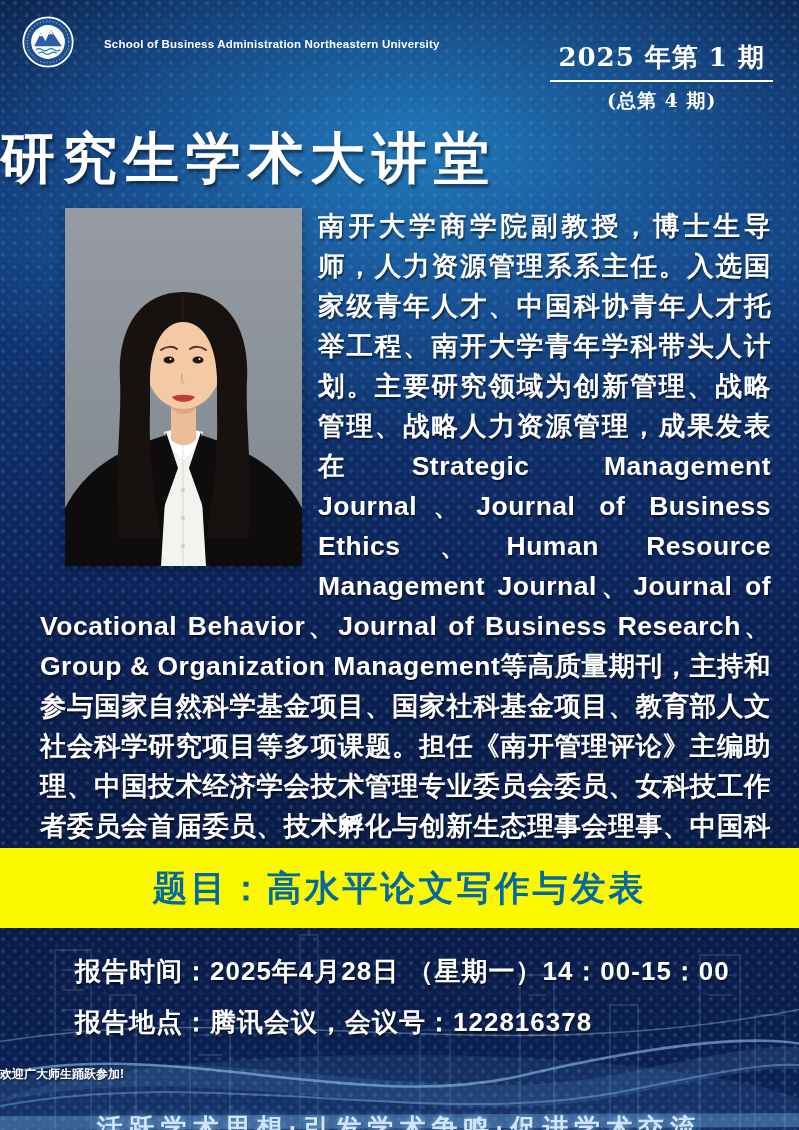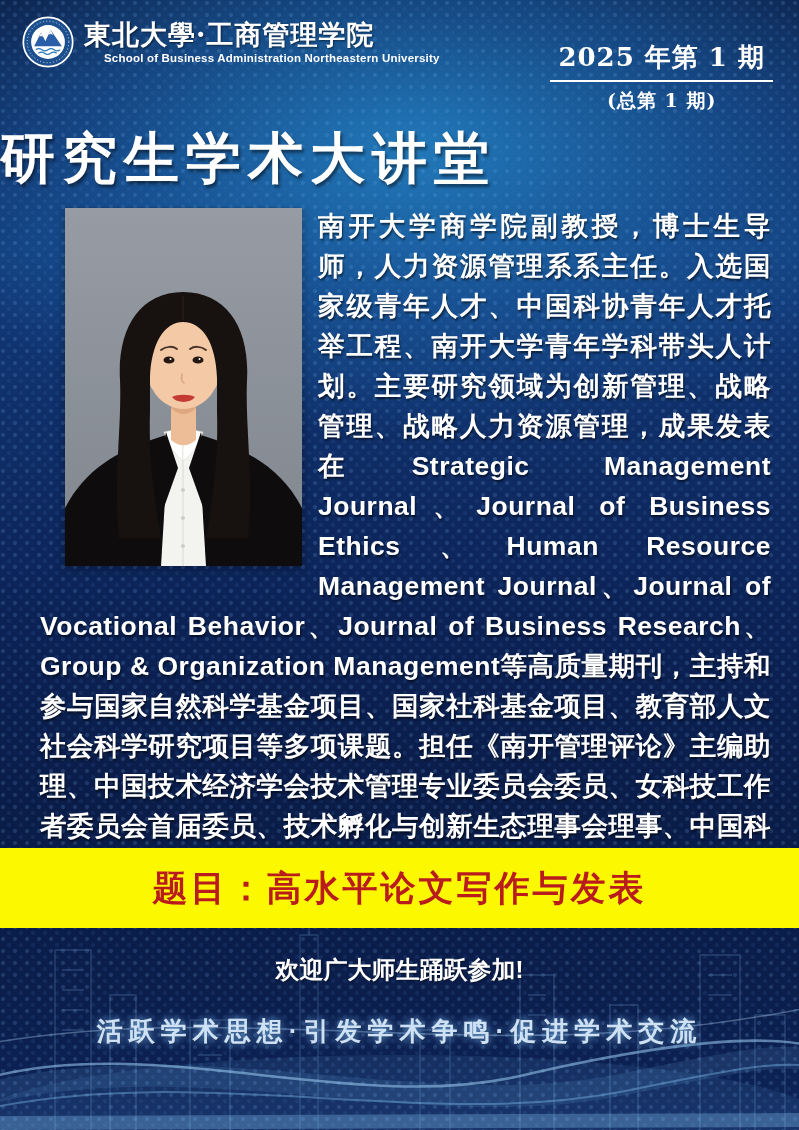--- a/index.html
+++ b/index.html
@@ -61,28 +61,28 @@
     text-align:justify;letter-spacing:.5px;
     text-shadow:1px 2px 2px rgba(0,0,0,.55);
   }
 
   
   .topic-band{
     height:80px;background:#fcf800;
     display:flex;align-items:center;justify-content:center;
   }
   .topic-band .topic{
-    color:#b91c1c;font-size:35px;font-weight:700;letter-spacing:3px;
+    color:#0369a1;font-size:35px;font-weight:700;letter-spacing:3px;
   }
 
   
   .details{margin:26px 0 0 75px;font-weight:700;}
   .detail-line{font-size:26px;letter-spacing:1px;text-shadow:1px 2px 2px rgba(0,0,0,.55);}
   .detail-line + .detail-line{margin-top:16px;}
-  .welcome{text-align:center;font-size:24px;font-weight:700;margin-top:26px;text-shadow:1px 1px 2px rgba(0,0,0,.5);}
+  .welcome{font-size:12px;font-weight:700;margin-top:26px;text-shadow:1px 1px 2px rgba(0,0,0,.5);}
   .slogan{
     text-align:center;font-size:26px;font-weight:600;letter-spacing:6px;margin-top:28px;
     color:#d9ecfd;opacity:.95;
     text-shadow:0 0 8px rgba(130,195,255,.9),1px 1px 2px rgba(0,0,0,.4);
   }
 
   
   .bottom-art{position:absolute;left:0;bottom:0;width:799px;height:250px;z-index:1;pointer-events:none;}
 </style>
 </head>
@@ -116,27 +116,26 @@
       <svg class="emblem" viewBox="0 0 60 60" xmlns="http://www.w3.org/2000/svg">
         <circle cx="30" cy="30" r="28.5" fill="#1c4f8e" stroke="#ffffff" stroke-width="2"></circle>
         <circle cx="30" cy="30" r="24" fill="none" stroke="#ffffff" stroke-width="1" stroke-dasharray="1.2,2.6" opacity="0.9"></circle>
         <circle cx="30" cy="30" r="19.5" fill="#ffffff"></circle>
         <path d="M14,35 L22,19 L27,29 L33,16 L46,35 Z" fill="#2a5ea8"></path>
         <path d="M22,19 L24.5,24 L22,23 L20,24 Z M33,16 L36,22 L33,20.5 L30.5,22 Z" fill="#ffffff"></path>
         <path d="M16,39 q3.5,-2.5 7,0 q3.5,2.5 7,0 q3.5,-2.5 7,0 q3.5,2.5 7,0" stroke="#2a7ab8" stroke-width="1.4" fill="none"></path>
         <path d="M19,43 q3.5,-2.5 7,0 q3.5,2.5 7,0 q3.5,-2.5 7,0" stroke="#2a7ab8" stroke-width="1.4" fill="none"></path>
       </svg>
       <div class="logo-text">
-        <div class="cn">東北大學·工商管理学院</div>
         <div class="en">School of Business Administration Northeastern University</div>
       </div>
     </div>
     <div class="issue">
       <div class="l1">2025 年第 1 期</div>
-      <div class="l2">(总第 1 期)</div>
+      <div class="l2">(总第 4 期)</div>
     </div>
   </div>
 
   <div class="title layer">研究生学术大讲堂</div>
 
   <div class="content layer">
     <svg class="photo" viewBox="0 0 237 358" xmlns="http://www.w3.org/2000/svg">
       <defs>
         <linearGradient id="pbg" x1="0" y1="0" x2="0" y2="1">
           <stop offset="0" stop-color="#979ca4"></stop>
@@ -177,17 +176,21 @@
       <path d="M117,166 C116,171 116,174 119,175" stroke="#d9a57f" stroke-width="1.5" fill="none" stroke-linecap="round"></path>
       <path d="M107,189 C112,186 125,186 130,189 C125,195.5 112,195.5 107,189 Z" fill="#c33b33"></path>
     </svg>
     <div class="bio">南开大学商学院副教授，博士生导师，人力资源管理系系主任。入选国家级青年人才、中国科协青年人才托举工程、南开大学青年学科带头人计划。主要研究领域为创新管理、战略管理、战略人力资源管理，成果发表在Strategic Management Journal、Journal of Business Ethics、Human Resource Management Journal、Journal of Vocational Behavior、Journal of Business Research、Group &amp; Organization Management等高质量期刊，主持和参与国家自然科学基金项目、国家社科基金项目、教育部人文社会科学研究项目等多项课题。担任《南开管理评论》主编助理、中国技术经济学会技术管理专业委员会委员、女科技工作者委员会首届委员、技术孵化与创新生态理事会理事、中国科学学与科技政策研究会青工委委员等。</div>
   </div>
 
   <div class="topic-band layer">
     <div class="topic">题目：高水平论文写作与发表</div>
   </div>
 
+  <div class="details layer">
+    <div class="detail-line">报告时间：2025年4月28日 （星期一）14：00-15：00</div>
+    <div class="detail-line">报告地点：腾讯会议，会议号：122816378</div>
+  </div>
 
   <div class="welcome layer">欢迎广大师生踊跃参加!</div>
   <div class="slogan layer">活跃学术思想·引发学术争鸣·促进学术交流</div>
 
 </div>
 
 </body></html>

